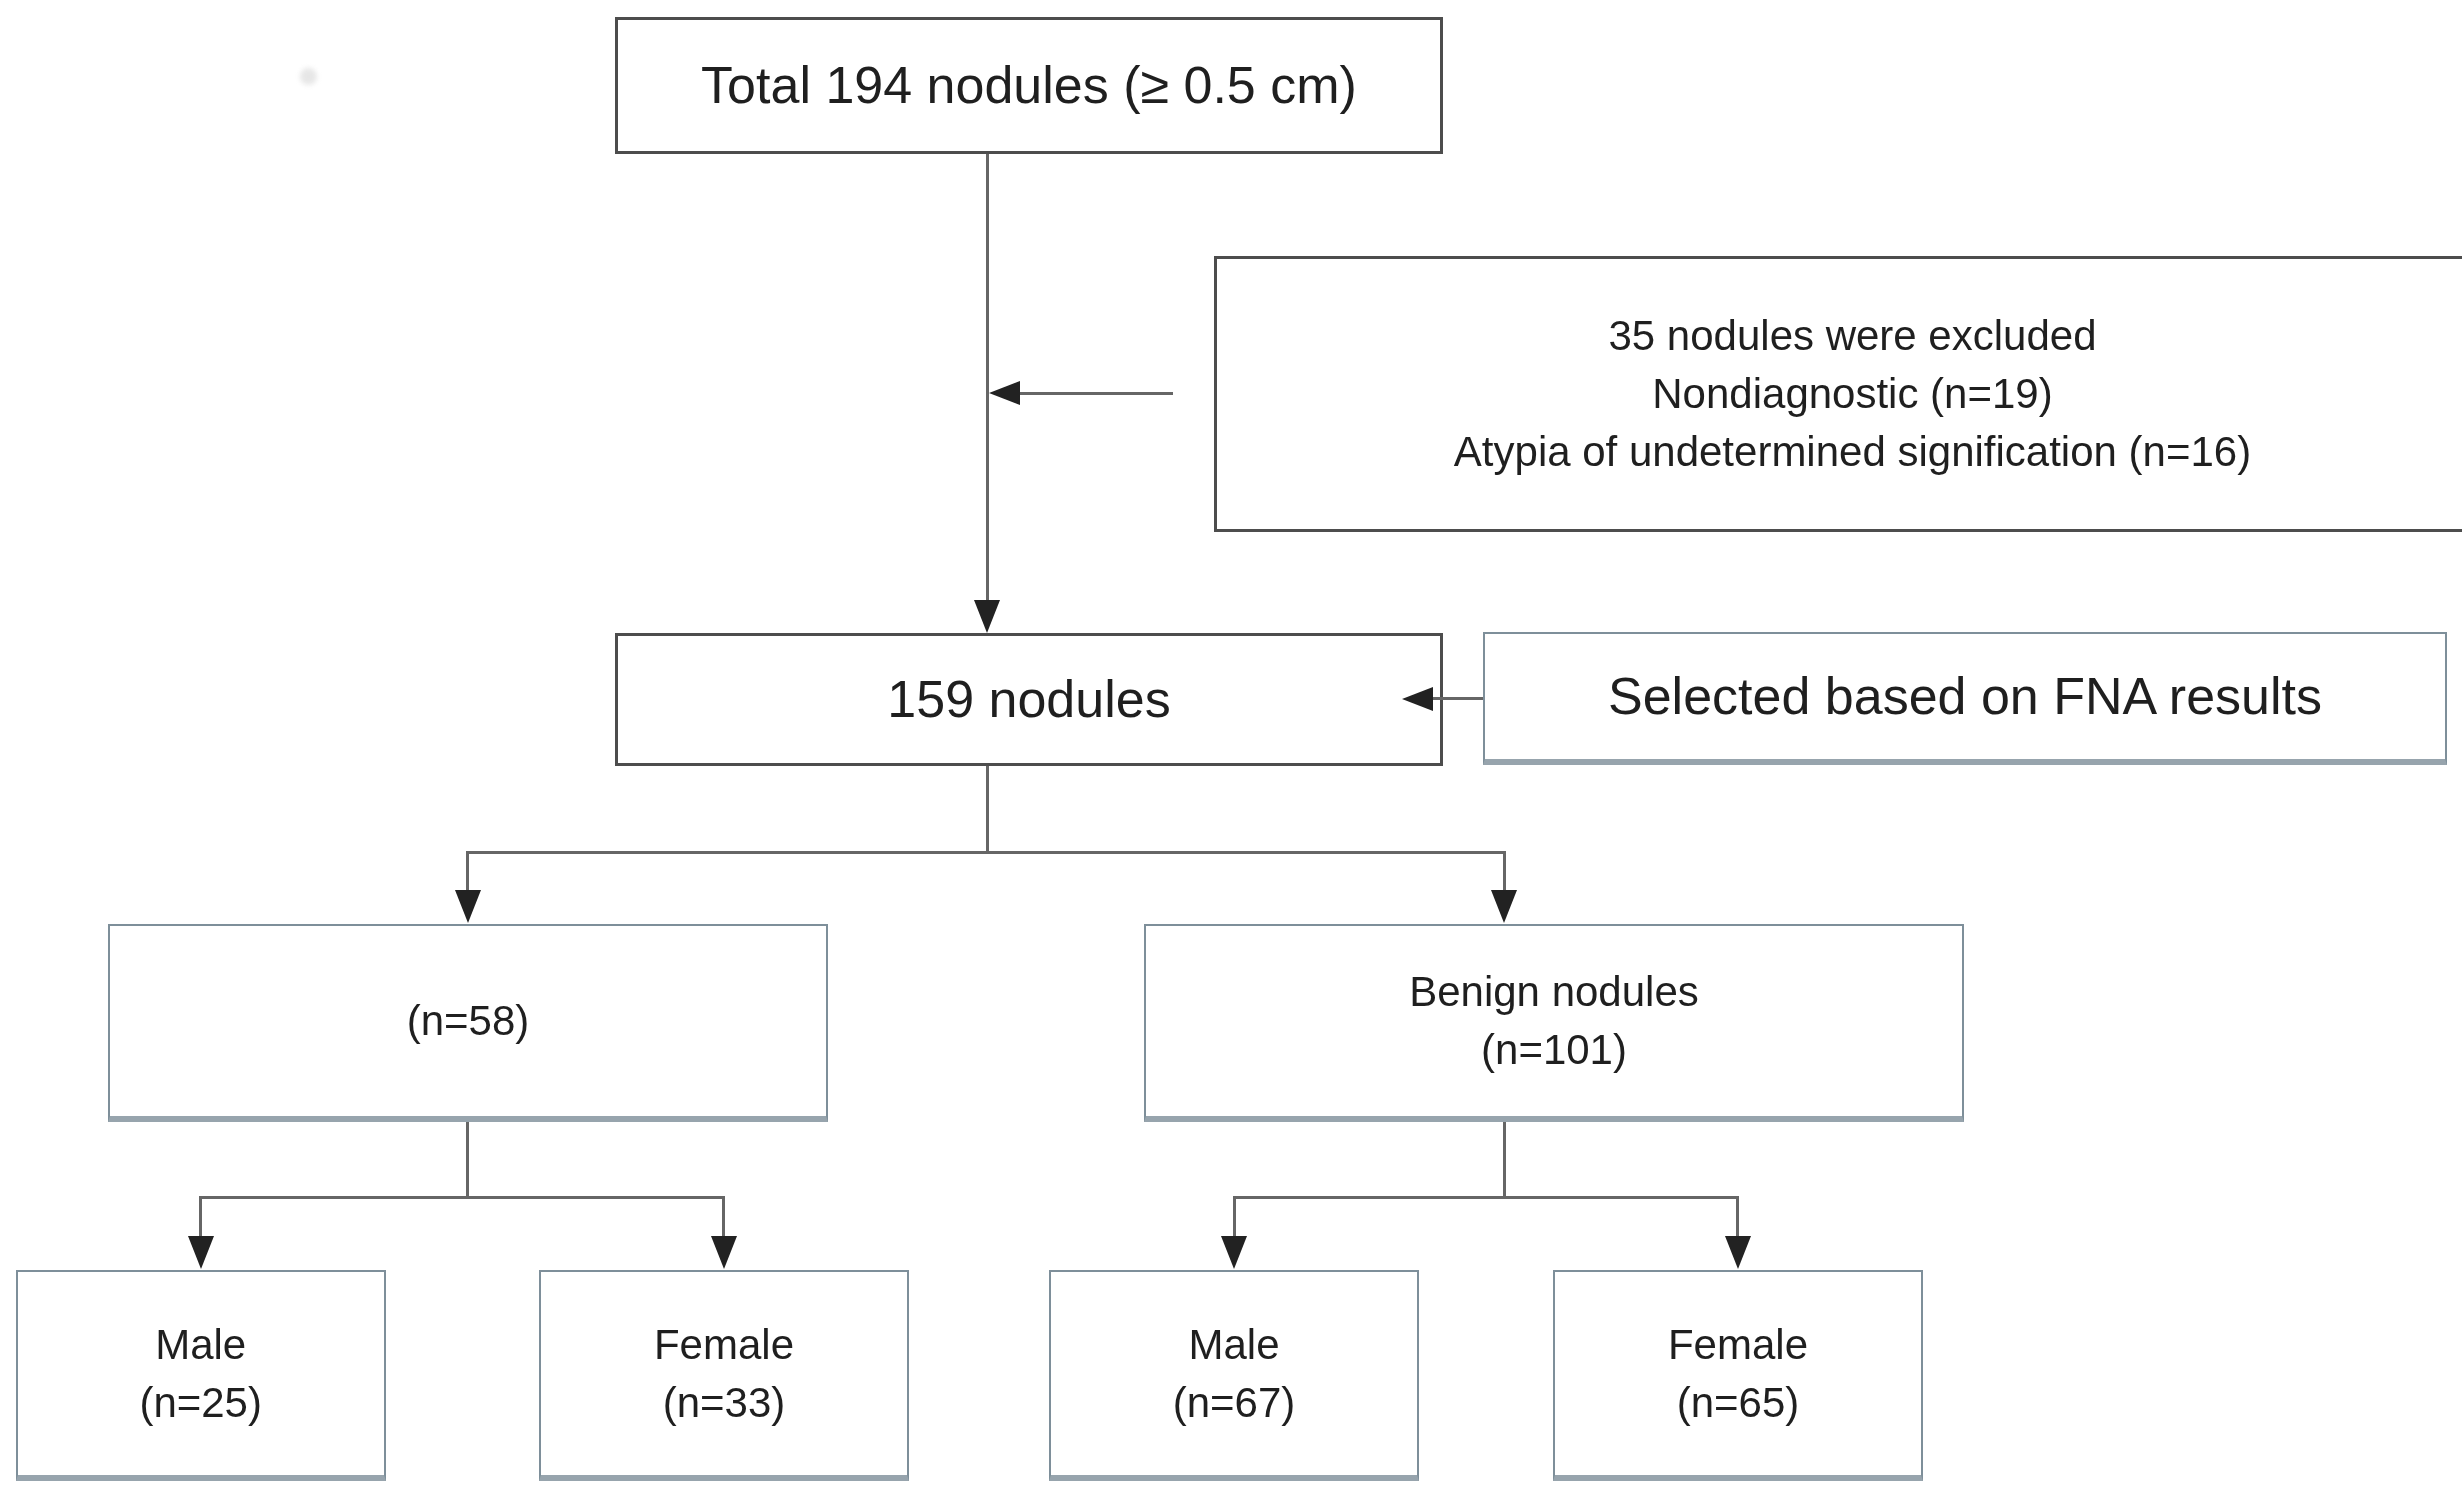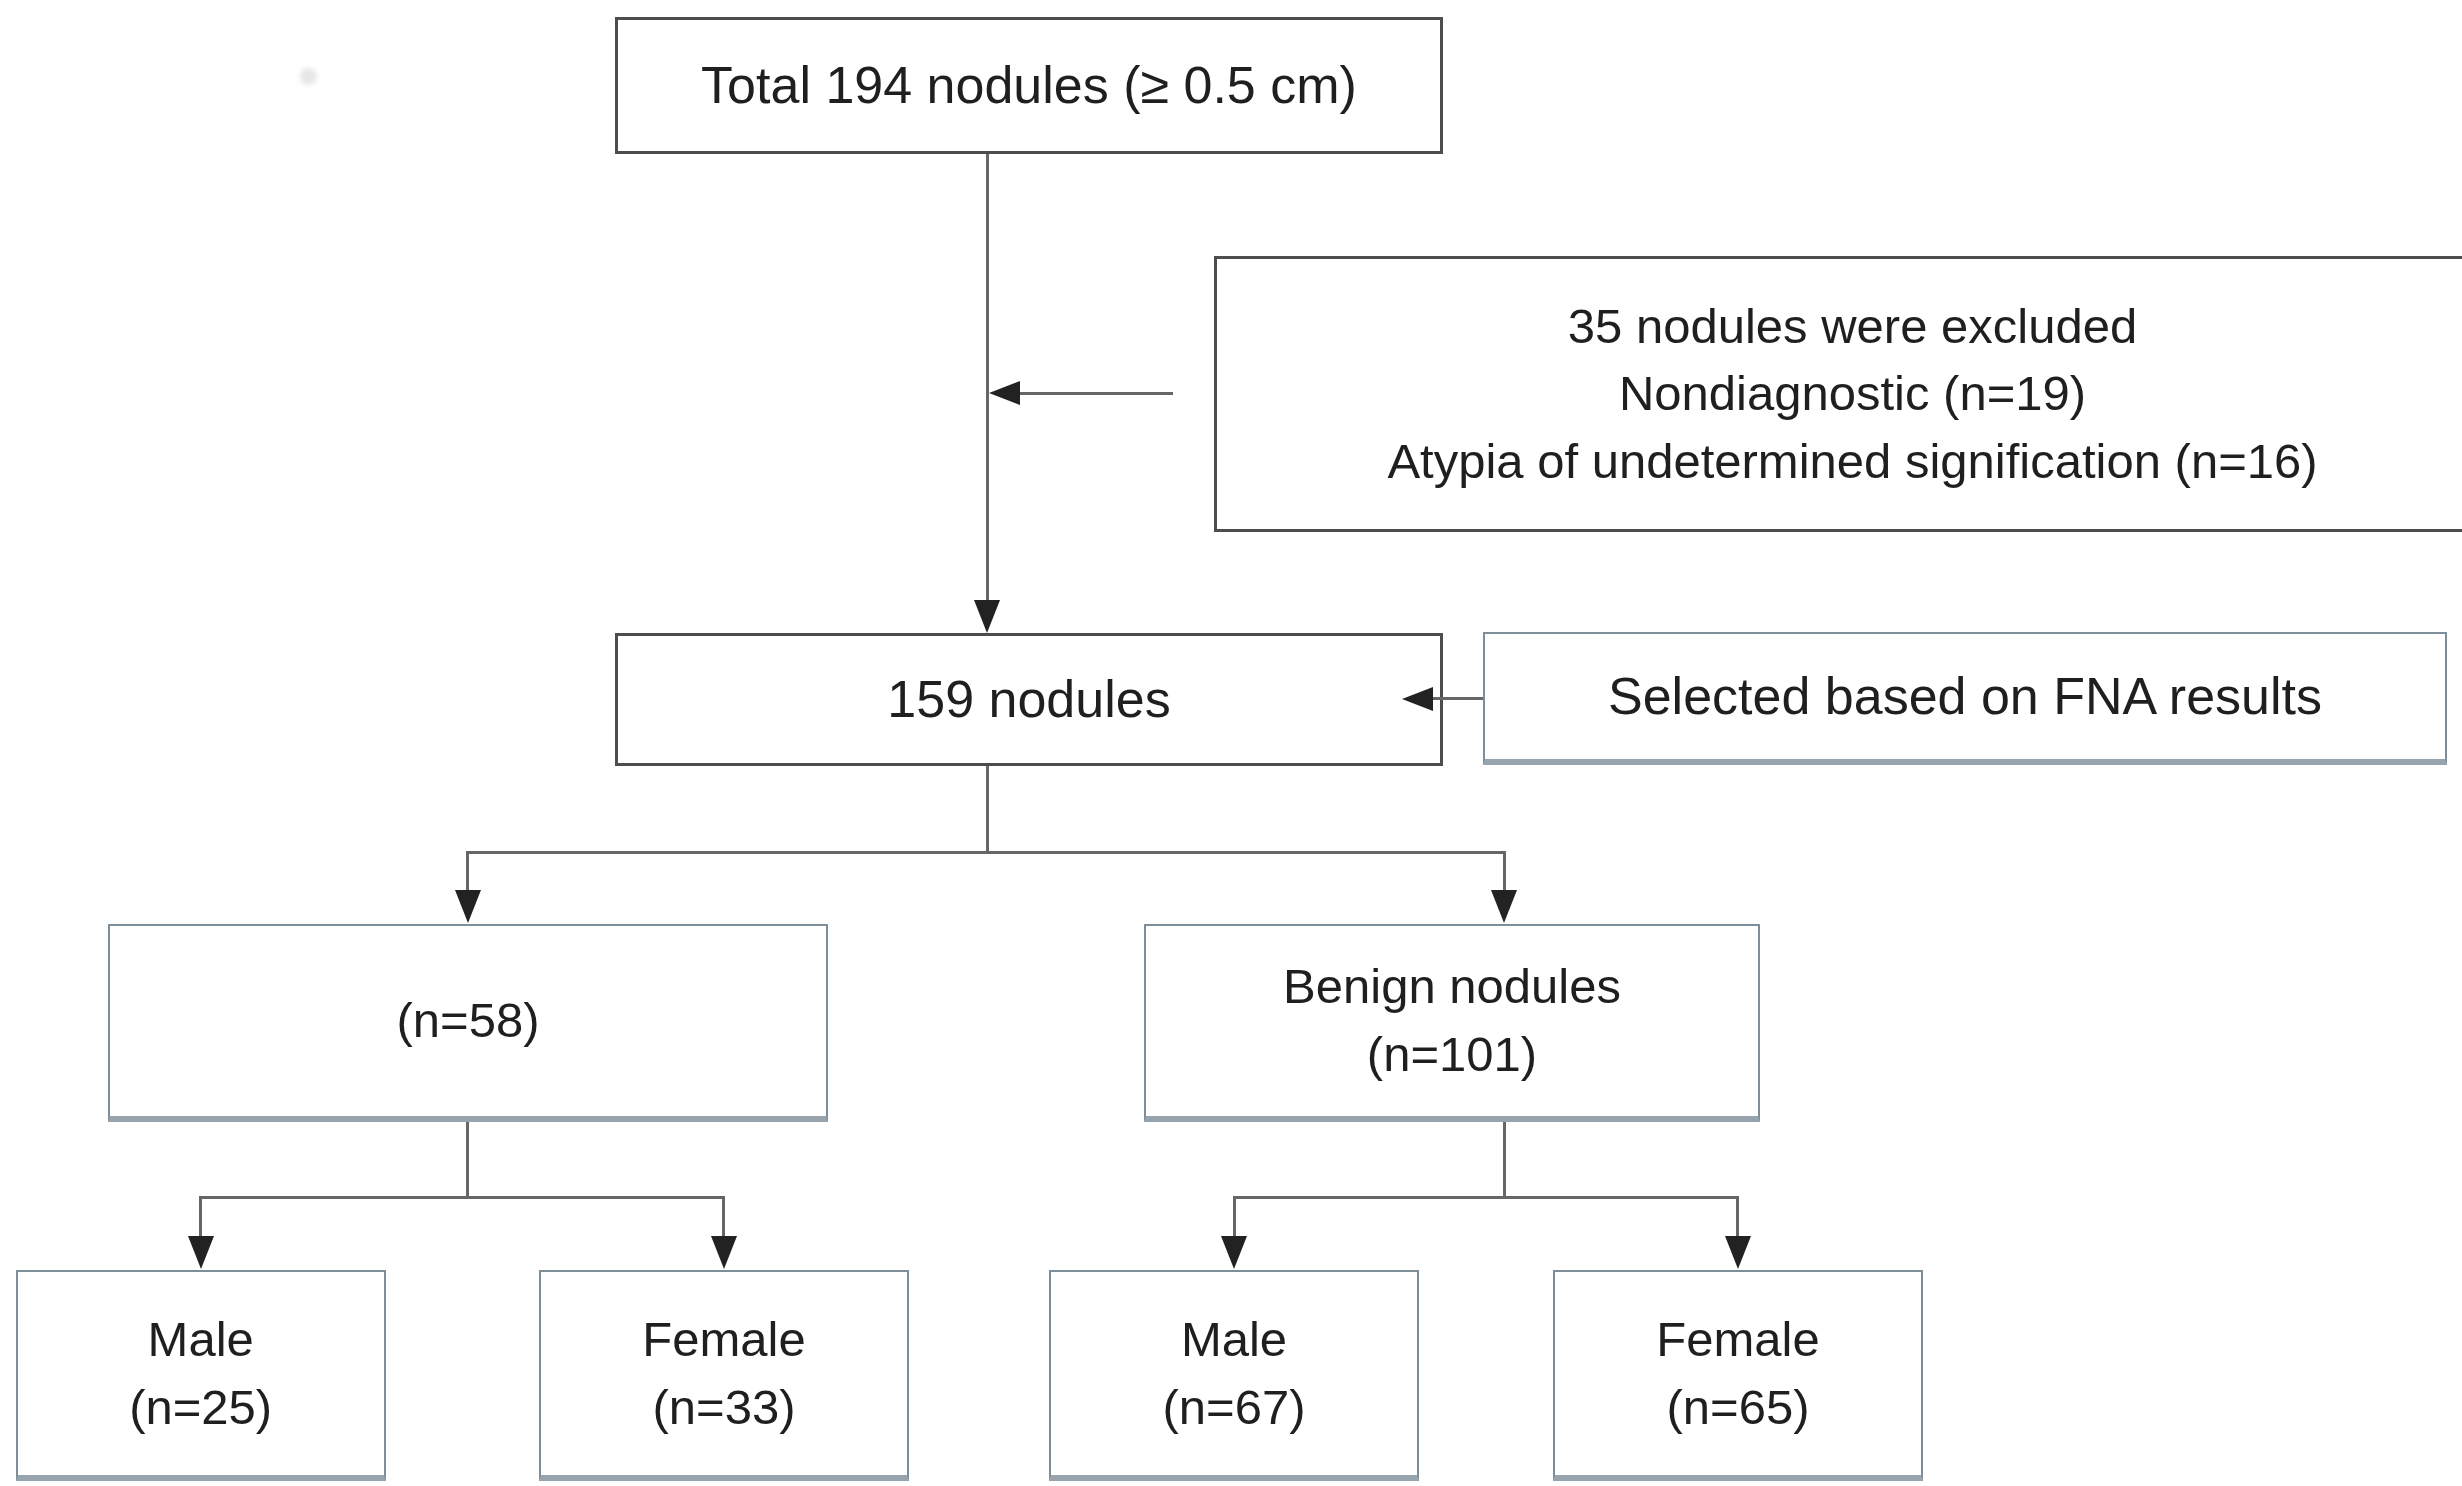--- a/index.html
+++ b/index.html
@@ -33,21 +33,21 @@
   .box-blue {
     border: 2.8px solid #7e8f9a;
     border-bottom: 6.5px solid #97a4ad;
   }
   .label-lg {
     font-size: 52px;
     line-height: 1.35;
     white-space: nowrap;
   }
   .label-md {
-    font-size: 49px;
+    font-size: 42px;
     line-height: 1.38;
     white-space: nowrap;
   }
   
   .h-line, .v-line {
     position: absolute;
     background: #666666;
   }
   .h-line { height: 2.8px; }
   .v-line { width: 2.8px; }
@@ -75,21 +75,21 @@
     opacity: 0.45;
     filter: blur(2.8px);
   }
 
   
   #box-total     { left: 574px;  top: 16.7px;   width: 828px;  height: 137px; }
   #box-excluded  { left: 1173px; top: 256px;  width: 1277px; height: 276px; }
   #box-cohort    { left: 574px;  top: 633px;  width: 828px;  height: 133px; }
   #box-fna       { left: 1483px; top: 632px;  width: 964px; height: 133px; justify-content: center; }
   #box-malignant { left: 108px;  top: 924px;  width: 720px;  height: 198px; }
-  #box-benign    { left: 1144px; top: 924px;  width: 616px;  height: 198px; }
+  #box-benign    { left: 1144px; top: 924px;  width: 820px;  height: 198px; }
   #box-m-male    { left: 15.7px;   top: 1270px; width: 370px;  height: 211px; }
   #box-m-female  { left: 539px;  top: 1270px; width: 370px;  height: 211px; }
   #box-b-male    { left: 1049px; top: 1270px; width: 370px;  height: 211px; }
   #box-b-female  { left: 1553px; top: 1270px; width: 370px;  height: 211px; }
 
   
   #v-total-cohort   { left: 986px; top: 154px;  height: 452px; }
   #a-total-cohort   { left: 974px; top: 600px; }
   #h-excluded       { left: 1018px; top: 392px;  width: 155px; }
   #a-excluded       { left: 989px; top: 381px; }

